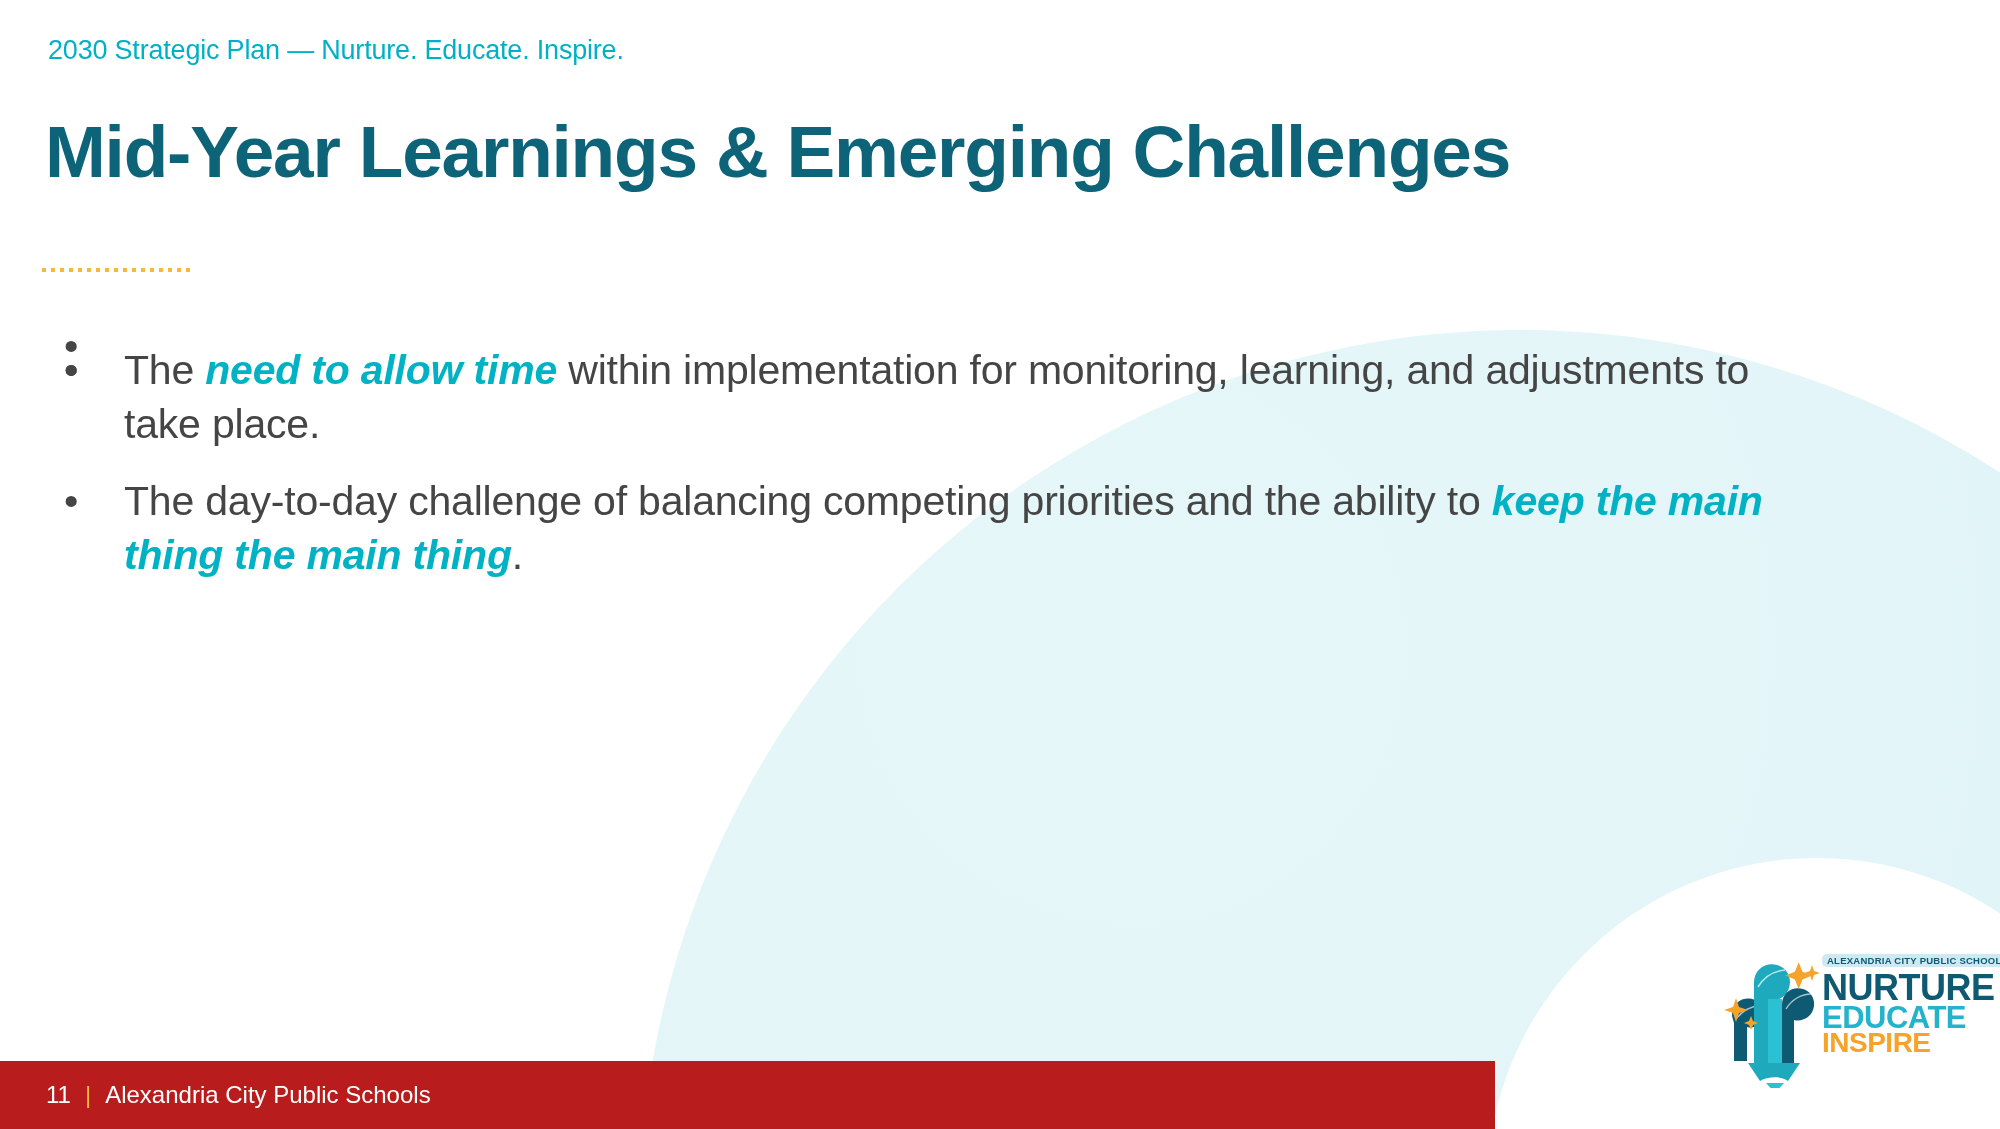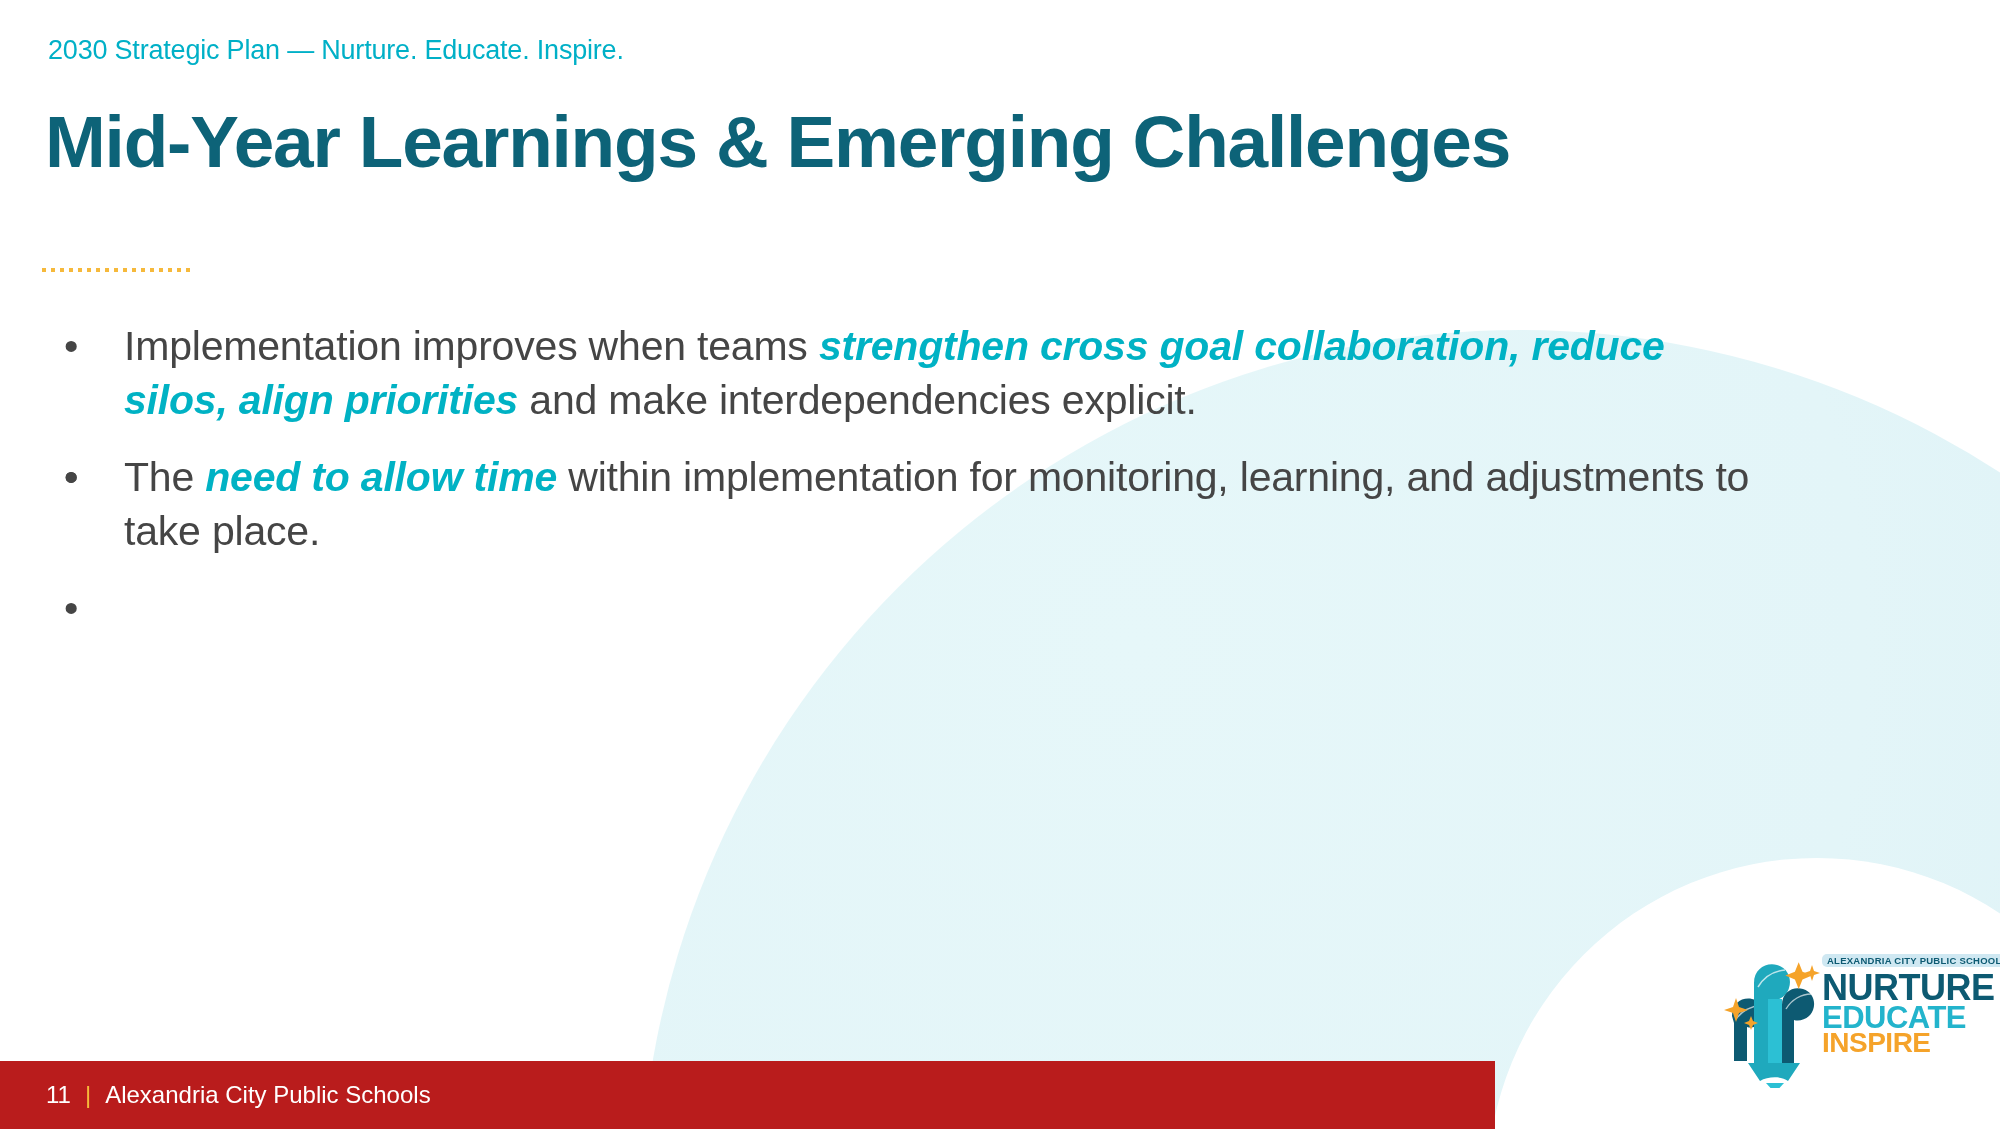--- a/index.html
+++ b/index.html
@@ -45,21 +45,21 @@
     left:48px; top:35px;
     font-size:27px;
     font-weight:normal;
     letter-spacing:-0.2px;
     color:#00b0c7;
     white-space:nowrap;
   }
 
   .slide-title {
     position:absolute;
-    left:45px; top:100px;
+    left:45px; top:110px;
     font-size:73px;
     font-weight:bold;
     letter-spacing:-1.2px;
     color:#0d6378;
     white-space:nowrap;
   }
 
   .rule {
     position:absolute;
     left:42px; top:268px;
@@ -160,34 +160,34 @@
   </div>
 
   <div class="eyebrow">2030 Strategic Plan — Nurture. Educate. Inspire.</div>
   <h1 class="slide-title">Mid-Year Learnings &amp; Emerging Challenges</h1>
   <div class="rule"></div>
 
   <div class="bullets">
 
     <div class="bullet">
       <span class="dot">•</span>
-      <span><span>Implementation improves when teams </span><em>strengthen cross goal collaboration, reduce silos, align priorities</em><span> and make interdependencies explicit.</span></span>
     </div>
 
     <div class="bullet">
       <span class="dot">•</span>
     </div>
 
     <div class="bullet">
       <span class="dot">•</span>
       <span><span>The </span><em>need to allow time</em><span> within implementation for monitoring, learning, and adjustments to take place.</span></span>
     </div>
 
     <div class="bullet">
       <span class="dot">•</span>
+      <span><span>The day-to-day challenge of balancing competing priorities and the ability to </span><em>keep the main thing the main thing</em><span>.</span></span>
     </div>
 
   </div>
 
   <div class="footer-bar">
     <div class="footer-text">
       <span>11</span>
       <span class="footer-sep">|</span>
       <span>Alexandria City Public Schools</span>
     </div>

